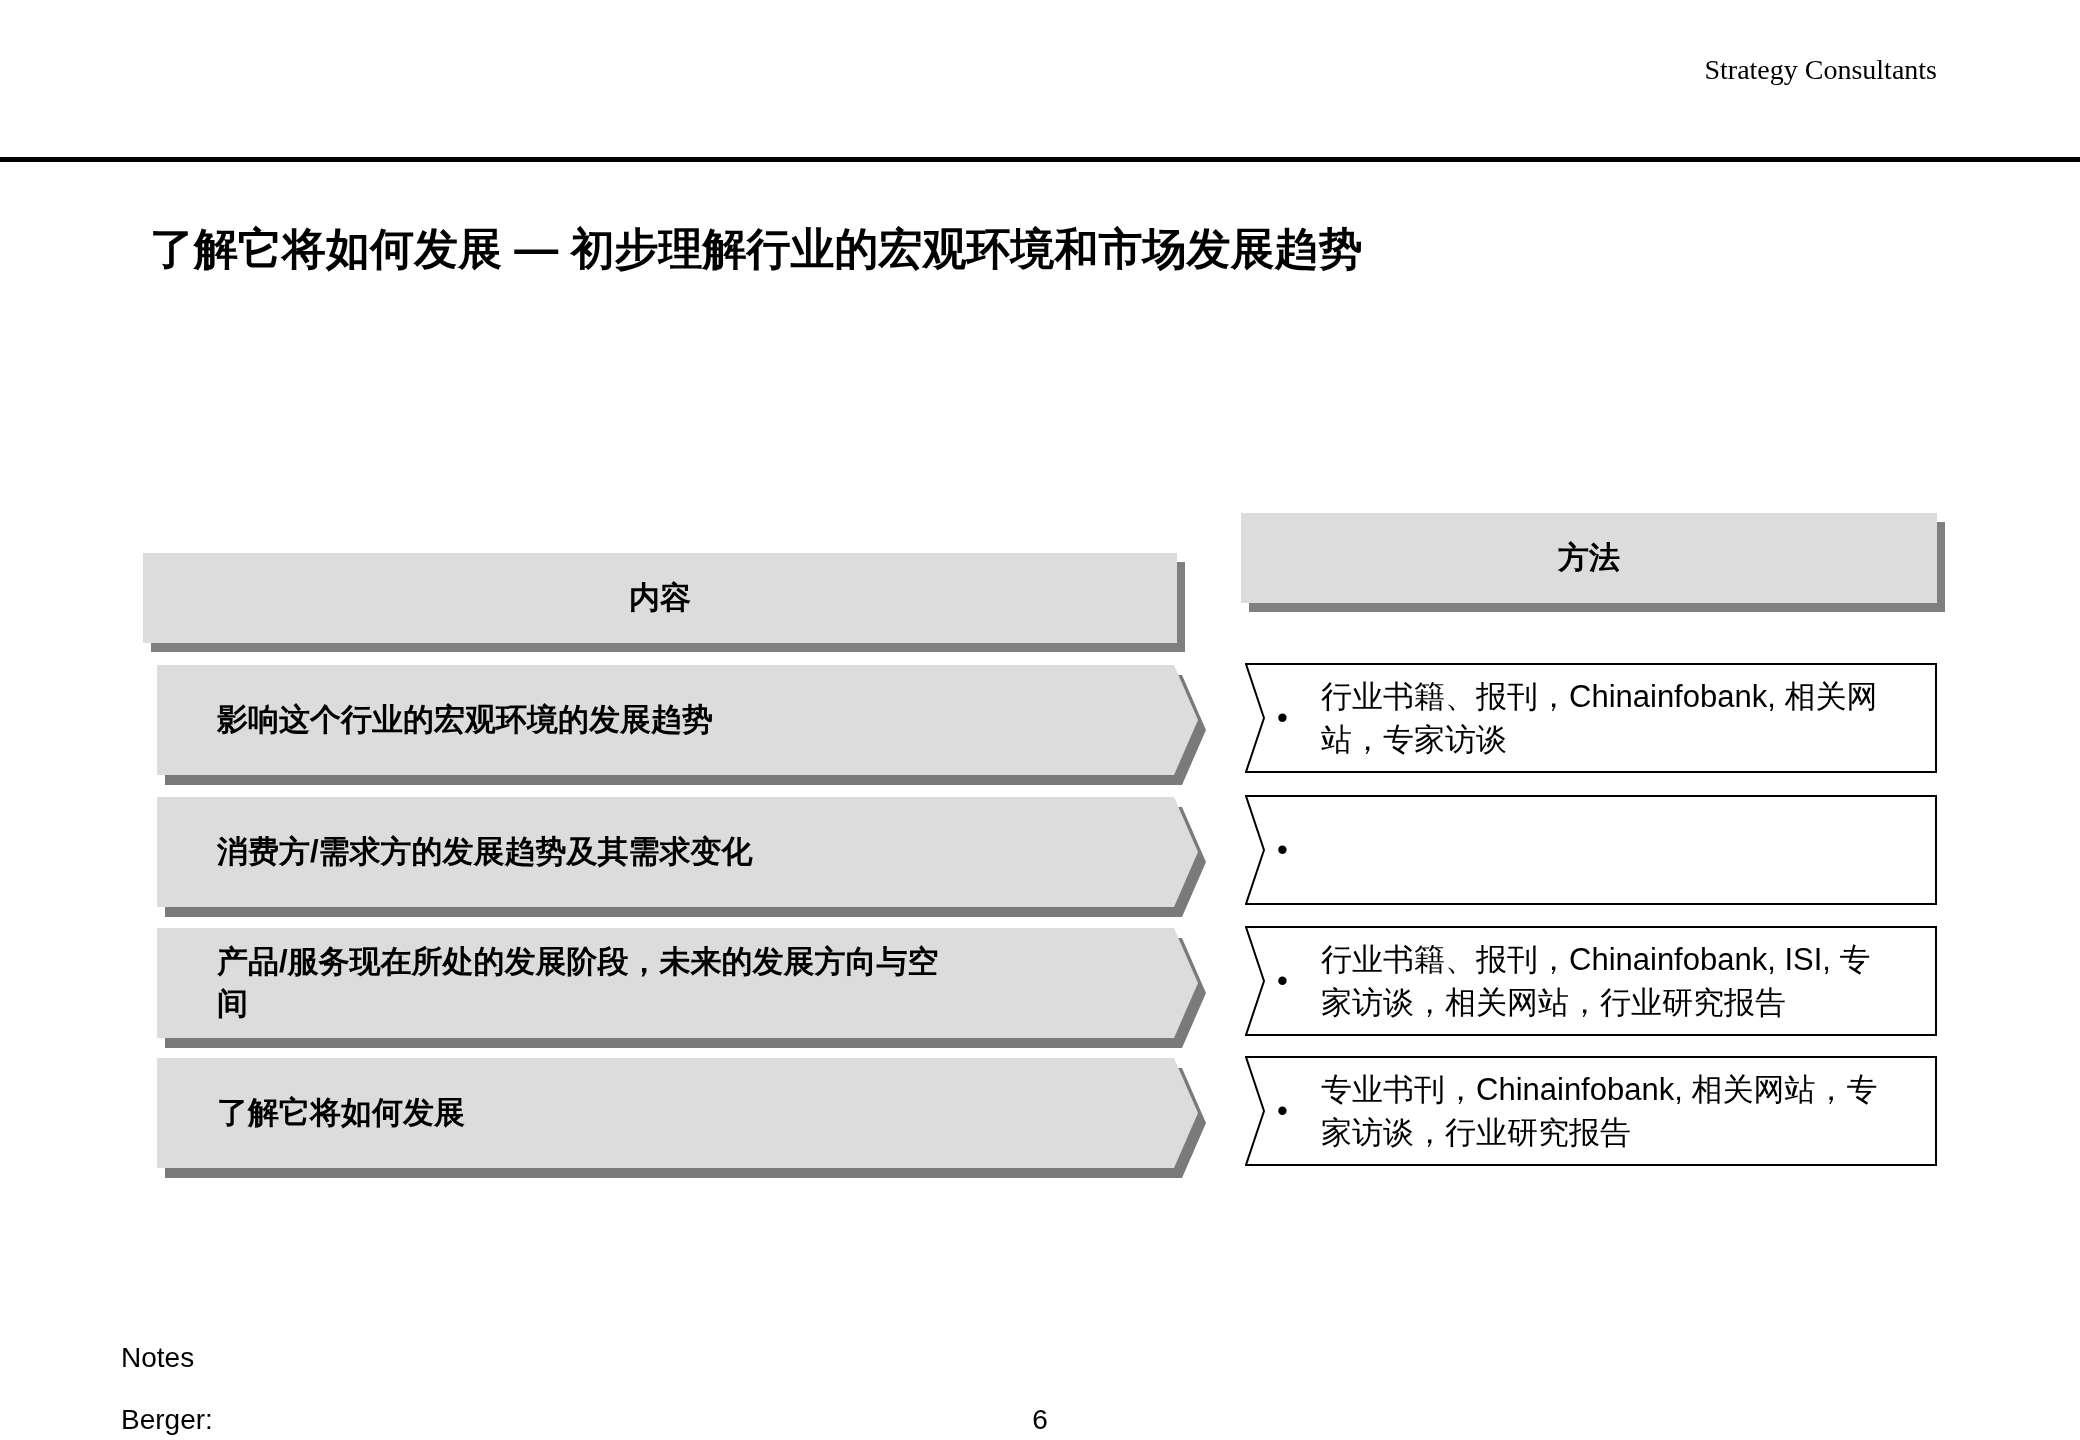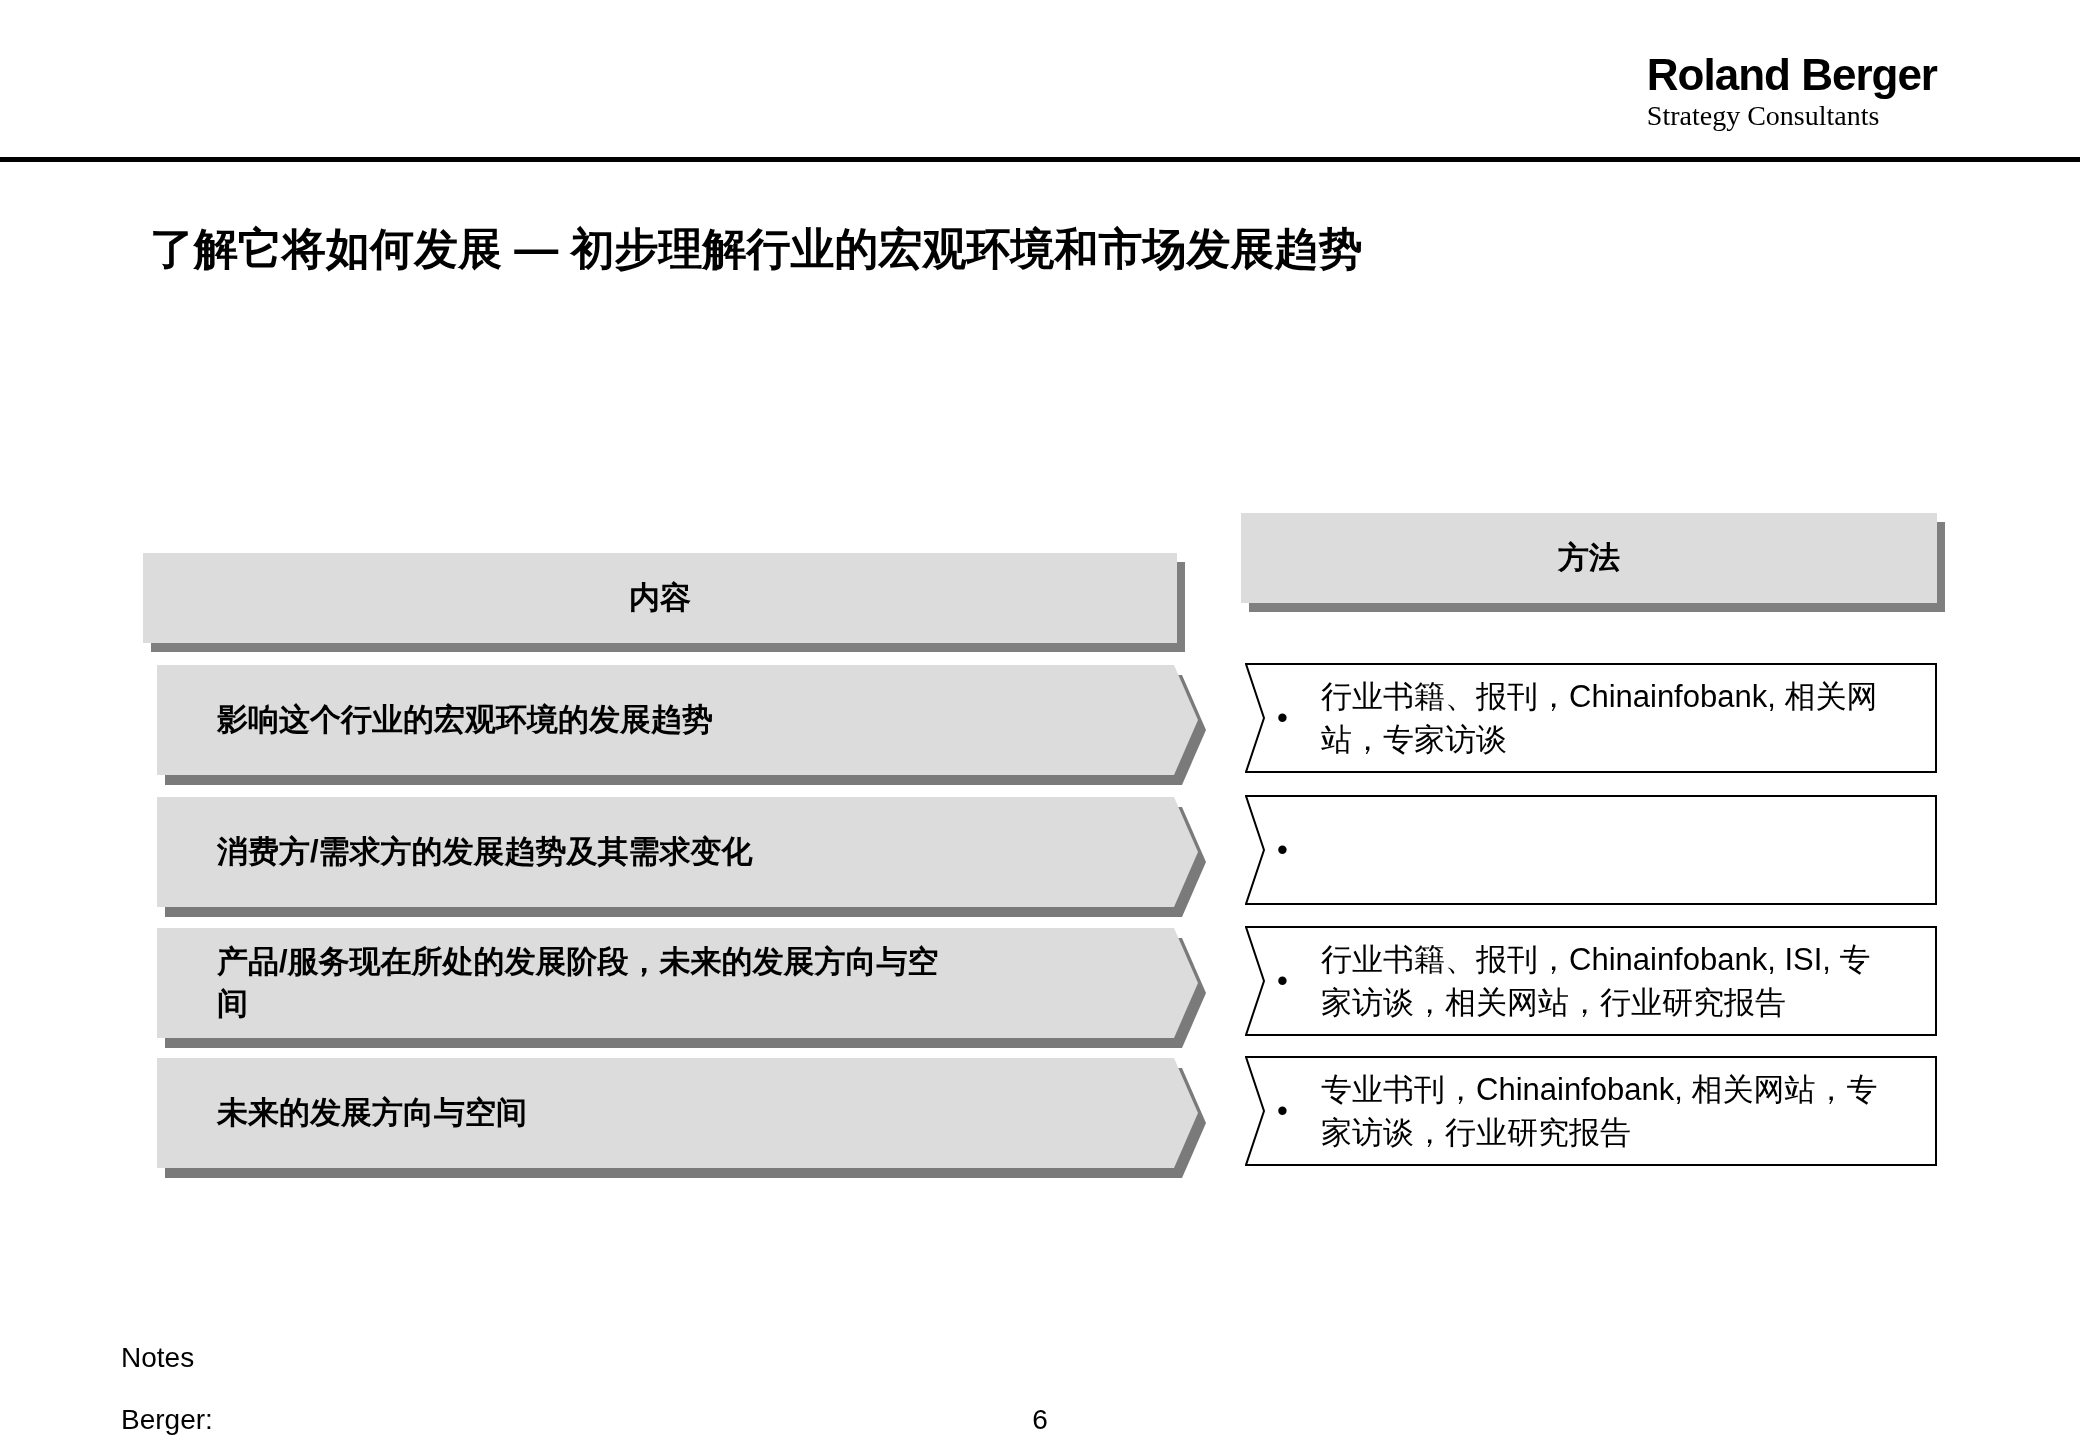--- a/index.html
+++ b/index.html
@@ -62,21 +62,20 @@
   .notes-label{position:absolute;left:121px;top:1342px;font-size:28px;}
   .source-label{position:absolute;left:121px;top:1404px;font-size:28px;}
   .page-number{position:absolute;left:1010px;top:1404px;width:60px;text-align:center;font-size:28px;}
 </style>
 </head>
 <body>
 
 <div>
 
   <div class="logo">
-    <div class="logo-brand">Roland Berger</div>
     <div class="logo-sub">Strategy Consultants</div>
   </div>
 
   <div class="top-rule"></div>
 
   <h1 class="title">了解它将如何发展 — 初步理解行业的宏观环境和市场发展趋势</h1>
 
   <div class="col-header content">内容</div>
   <div class="col-header method">方法</div>
 
@@ -123,21 +122,21 @@
     </svg>
     <div class="method-body">
       <span class="bullet">•</span>
       <div class="method-text">行业书籍、报刊，Chinainfobank, ISI, 专家访谈，相关网站，行业研究报告</div>
     </div>
   </div>
 
   <div class="arrow-row" style="top:1058px;">
     <div class="arrow-shadow"></div>
     <div class="arrow-fill">
-      <div class="arrow-label">未来的发展方向与空间</div>
+      <div class="arrow-label">了解它将如何发展</div>
     </div>
   </div>
   <div class="method-box" style="top:1056px;">
     <svg width="692" height="110" viewBox="0 0 692 110">
       <polygon points="1,1 691,1 691,109 1,109 19,55" fill="#ffffff" stroke="#000000" stroke-width="2"></polygon>
     </svg>
     <div class="method-body">
       <span class="bullet">•</span>
       <div class="method-text">专业书刊，Chinainfobank, 相关网站，专家访谈，行业研究报告</div>
     </div>

